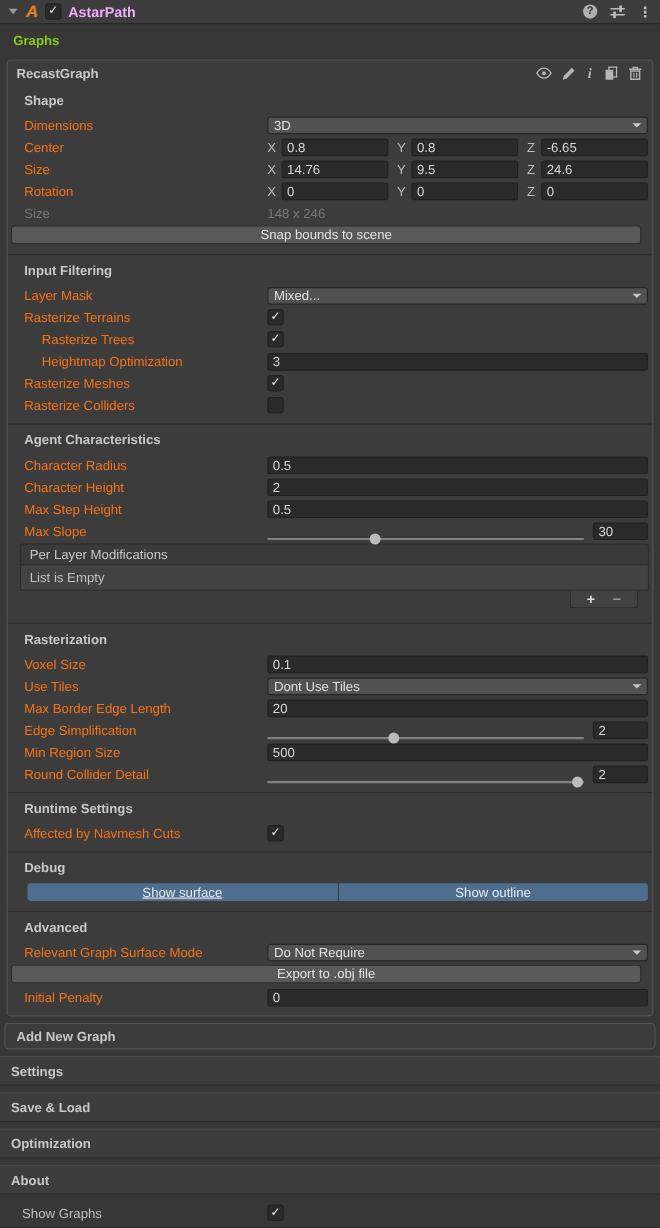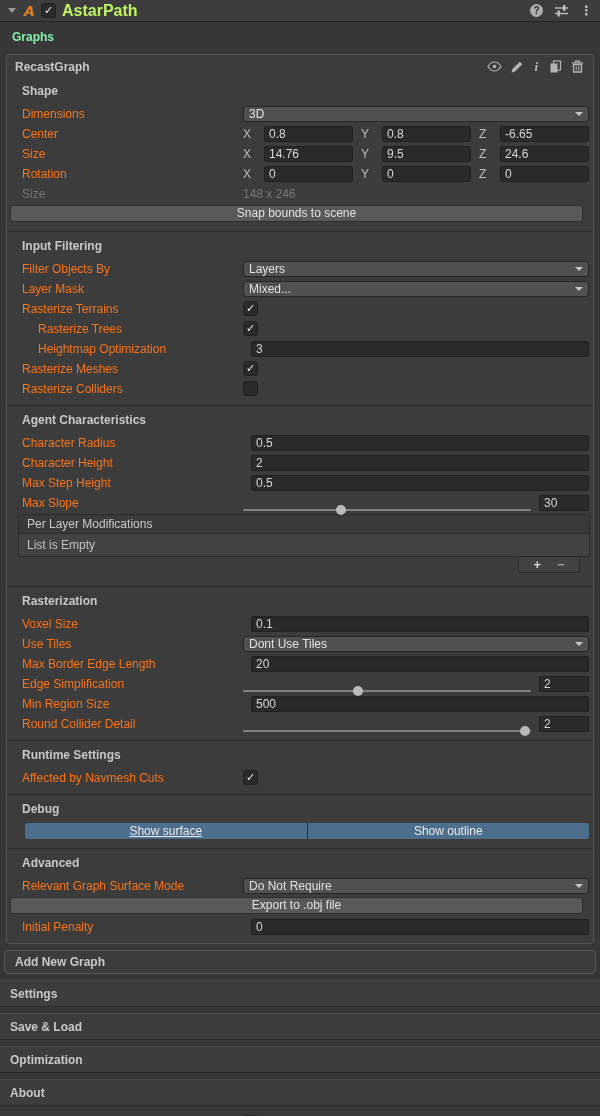--- a/index.html
+++ b/index.html
@@ -11,43 +11,43 @@
   }
   
   .titlebar { height:21px; background:#3d3d3d; border-bottom:1px solid #252525;
     display:flex; align-items:center; padding:0 7px; }
   .foldout { width:0; height:0; border-left:4px solid transparent; border-right:4px solid transparent;
     border-top:5px solid #9a9a9a; margin:0 5px 0 1px; }
   .logo { color:#f07f13; font-weight:bold; font-style:italic; font-size:15px; width:16px;
     text-align:center; text-shadow:1px 0 0 #fff3; margin-right:4px; line-height:15px; }
   .cb { width:13px; height:13px; background:#2a2a2a; border:1px solid #222;
     border-radius:3px; color:#ececec; font-size:11px; line-height:12px; text-align:center; flex:none; }
-  .title-text { font-weight:bold; font-size:16px; color:#bef264; margin-left:6px; }
+  .title-text { font-weight:bold; font-size:13px; color:#f0abfc; margin-left:6px; }
   .tb-right { margin-left:auto; display:flex; align-items:center; gap:11px; }
   .help-icon { width:13px; height:13px; border-radius:50%; background:#aeaeae; color:#2f2f2f;
     font-weight:bold; font-size:10px; text-align:center; line-height:13px; }
   .kebab { color:#bdbdbd; font-size:13px; font-weight:bold; line-height:13px; }
   
-  .graphs-header { padding:8px 12px 10px 12px; font-weight:bold; color:#86efac; }
+  .graphs-header { padding:8px 12px 10px 12px; font-weight:bold; color:#84cc16; }
   .graph-box { margin:0 6px; background:#3c3c3c; border:1px solid #555; border-radius:4px; }
   .graph-head { display:flex; align-items:flex-start; padding:5px 9px 3px 8px; }
   .graph-title { font-weight:bold; color:#c8c8c8; }
   .graph-icons { margin-left:auto; display:flex; align-items:center; gap:9px; }
   .icon-i { font-family:"Liberation Serif","DejaVu Serif",serif; font-style:italic; font-weight:bold;
     font-size:13px; color:#b8b8b8; line-height:13px; padding:0 2px; }
   .gsection { padding:5px 0 5px 0; }
   .gsection.divided { border-top:1px solid #2c2c2c; }
   .sec-header { font-weight:bold; color:#c8c8c8; margin:2px 8px 7px 15px; }
   .row { display:flex; align-items:center; height:17px; margin:0 4px 3px 15px; }
   .row .lbl { width:221px; flex:none; color:#f97316; white-space:nowrap; overflow:hidden; }
   .row .lbl.indent { padding-left:16px; width:205px; }
   .row .lbl.disabled { color:#767676; }
   .dis-val { color:#767676; }
   .field { flex:1; min-width:0; background:#2a2a2a; border:1px solid #212121; border-radius:2px;
-    height:14px; line-height:14px; padding:0 4px; color:#d6d6d6; white-space:nowrap; overflow:hidden;margin-left:8px; }
+    height:14px; line-height:14px; padding:0 4px; color:#d6d6d6; white-space:nowrap; overflow:hidden; }
   .dropdown { flex:1; min-width:0; background:#515151; border:1px solid #262626; border-radius:3px;
     height:14px; padding:0 5px; color:#e2e2e2; display:flex; align-items:center; }
   .dd-text { flex:1; white-space:nowrap; overflow:hidden; }
   .dd-arrow { width:0; height:0; border-left:4px solid transparent; border-right:4px solid transparent;
     border-top:4px solid #c6c6c6; margin-left:4px; }
   .vec3 { flex:1; display:flex; gap:8px; min-width:0; }
   .vec { flex:1; display:flex; align-items:center; min-width:0; }
   .axis { color:#bdbdbd; width:10px; flex:none; margin-right:3px; }
   .slider-wrap { flex:1; display:flex; align-items:flex-end; min-width:0; }
   .slider-track { flex:1; height:2px; background:#828282; border-radius:1px; position:relative; }
@@ -205,27 +205,20 @@
       <div class="row">
         <span class="lbl disabled">Size</span>
         <span class="dis-val">148 x 246</span>
       </div>
       <div class="wide-btn">Snap bounds to scene</div>
     </div>
 
     <div class="gsection divided">
       <div class="sec-header">Input Filtering</div>
       <div class="row">
-        <span class="lbl">Filter Objects By</span>
-        <span class="dropdown">
-          <span class="dd-text">Layers</span>
-            <span class="dd-arrow"></span>
-        </span>
-      </div>
-      <div class="row">
         <span class="lbl">Layer Mask</span>
         <span class="dropdown">
           <span class="dd-text">Mixed...</span>
             <span class="dd-arrow"></span>
         </span>
       </div>
       <div class="row">
         <span class="lbl">Rasterize Terrains</span>
         <span class="cb">✓</span>
       </div>

